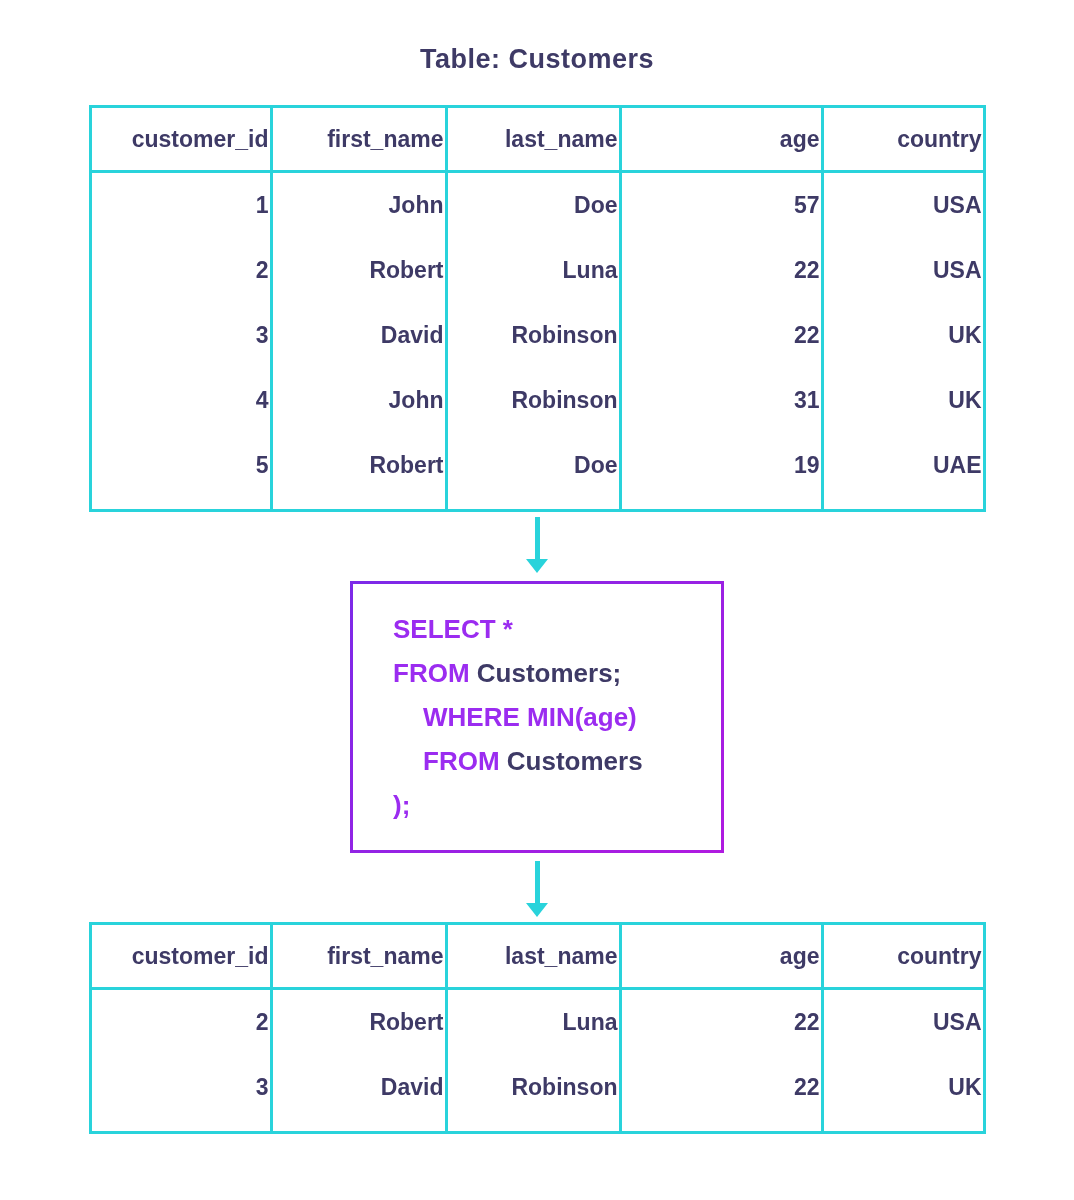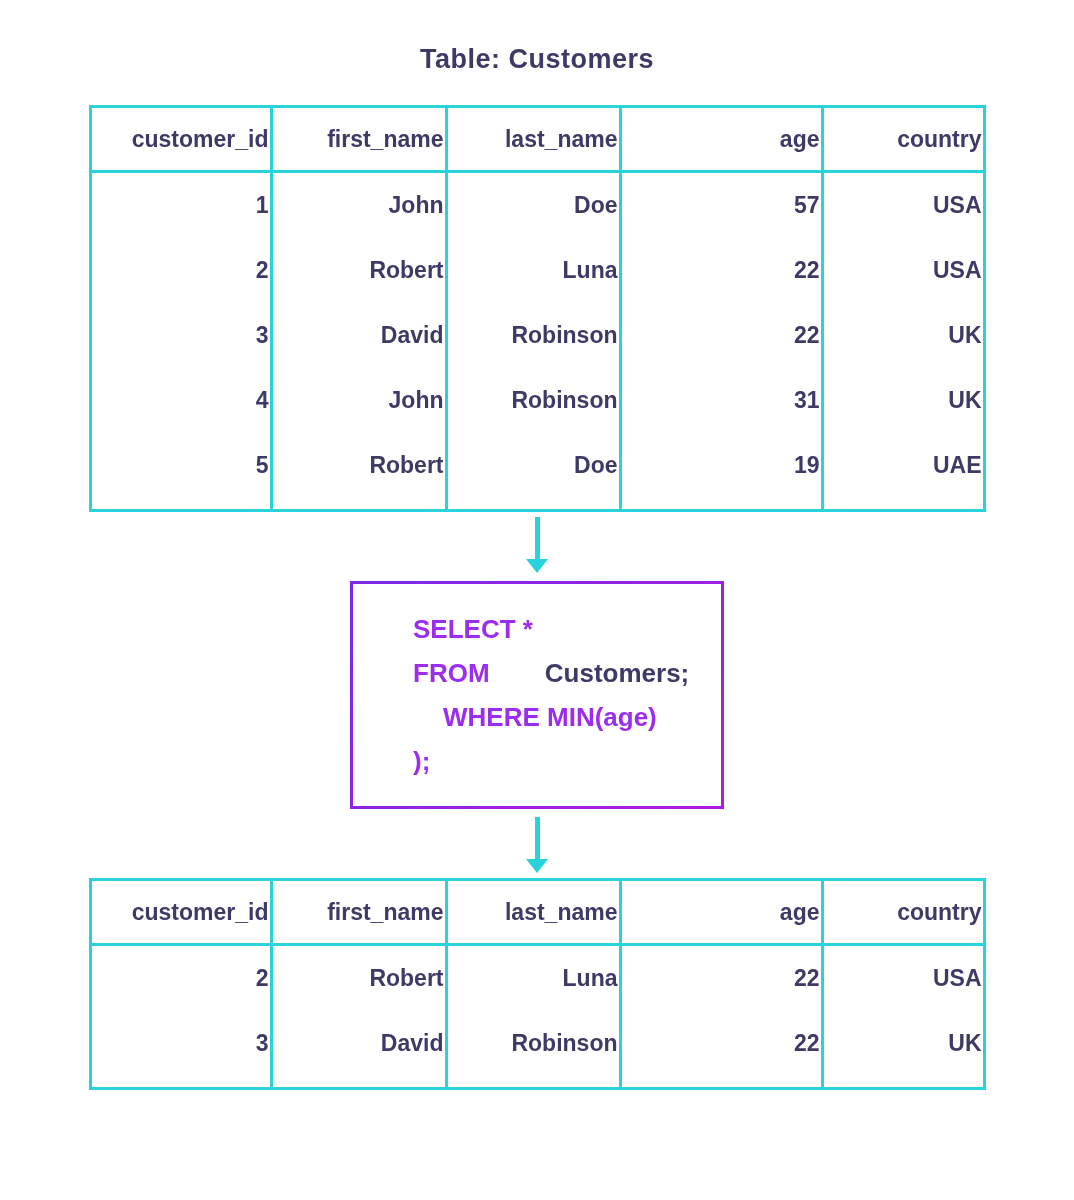--- a/index.html
+++ b/index.html
@@ -71,33 +71,33 @@
     border-left:11px solid transparent;
     border-right:11px solid transparent;
     border-top:14px solid var(--cyan);
   }
   .sqlbox{
     width:374px;
     box-sizing:border-box;
     border:3px solid transparent;
     background:linear-gradient(#fff,#fff) padding-box,
                linear-gradient(135deg,#7c2ae8,#b01ae0) border-box;
-    padding:23px 16px 23px 60px;
+    padding:23px 16px 23px 40px;
     margin:3px 0;
   }
   .sql-line{
     font-size:26px;
     font-weight:bold;
     line-height:44px;
     white-space:pre;
     color:var(--navy);
   }
   .sql-line.indent{padding-left:30px;}
   .kw{color:var(--purple);}
-  .rest{color:var(--navy);margin-left:48px;}
+  .rest{color:var(--navy);}
 </style>
 </head>
 <body>
 
 <div class="canvas">
 
   <div class="title">Table: Customers</div>
 
   <table class="tbl">
     <colgroup>
@@ -157,20 +157,21 @@
 
   <div class="arrow-wrap">
     <div class="arrow-line"></div>
     <div class="arrow-head"></div>
   </div>
 
   <div class="sqlbox">
     <div class="sql-line"><span class="kw">SELECT *</span><span class="rest"></span></div>
     <div class="sql-line"><span class="kw">FROM</span><span class="rest"> Customers;</span></div>
     <div class="sql-line indent"><span class="kw">WHERE MIN(age)</span><span class="rest"></span></div>
+    <div class="sql-line indent"><span class="kw">FROM</span><span class="rest"> Customers</span></div>
     <div class="sql-line"><span class="kw">);</span><span class="rest"></span></div>
   </div>
 
   <div class="arrow-wrap">
     <div class="arrow-line"></div>
     <div class="arrow-head"></div>
   </div>
 
   <table class="tbl">
     <colgroup>

